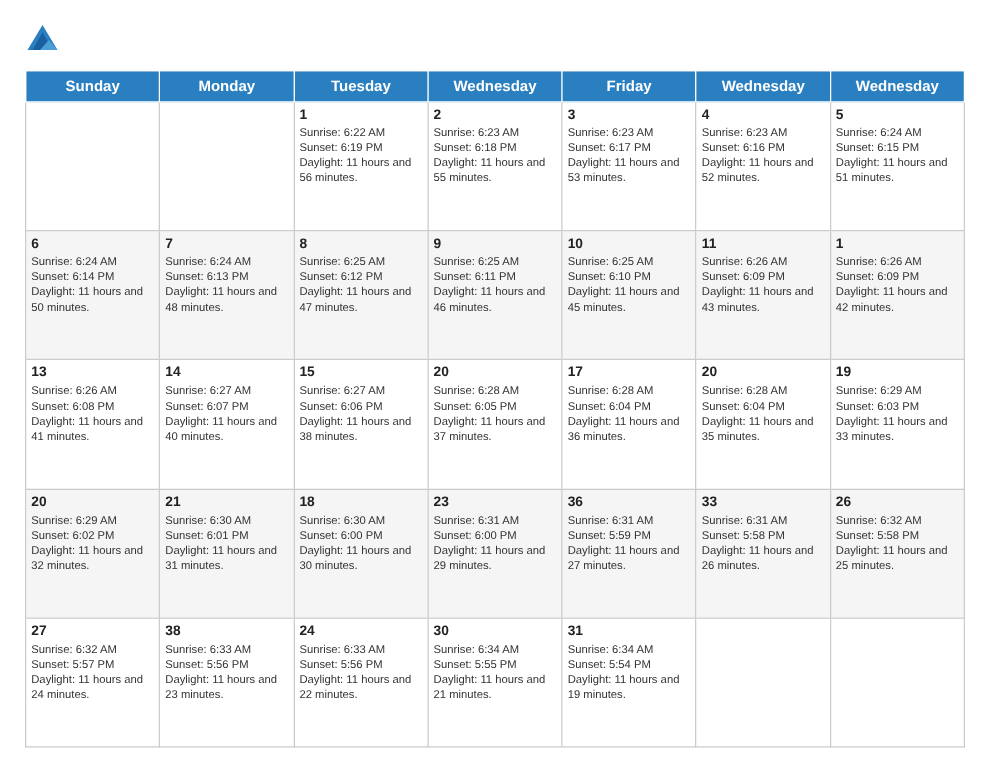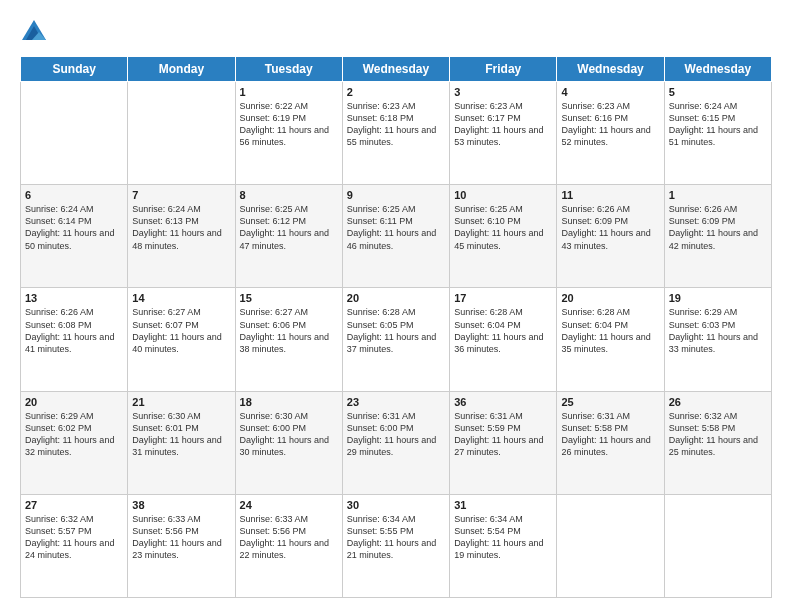--- a/index.html
+++ b/index.html
@@ -282,21 +282,21 @@
 Sunset: 6:00 PM
 Daylight: 11 hours and 29 minutes.</div>
           </td>
           <td>
             <span class="day-num">36</span>
             <div class="day-info" style="white-space: pre-line;">Sunrise: 6:31 AM
 Sunset: 5:59 PM
 Daylight: 11 hours and 27 minutes.</div>
           </td>
           <td>
-            <span class="day-num">25</span>
+            <span class="day-num">33</span>
             <div class="day-info" style="white-space: pre-line;">Sunrise: 6:31 AM
 Sunset: 5:58 PM
 Daylight: 11 hours and 26 minutes.</div>
           </td>
           <td>
             <span class="day-num">26</span>
             <div class="day-info" style="white-space: pre-line;">Sunrise: 6:32 AM
 Sunset: 5:58 PM
 Daylight: 11 hours and 25 minutes.</div>
           </td>

